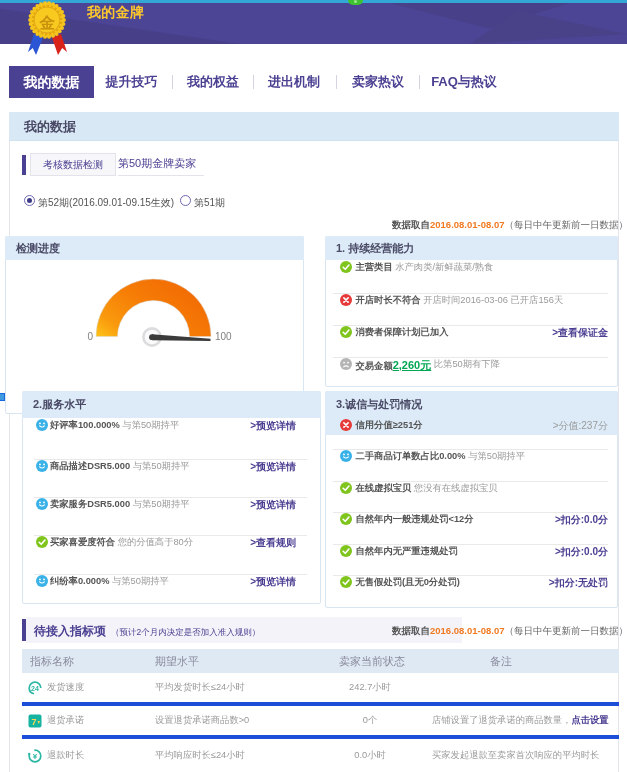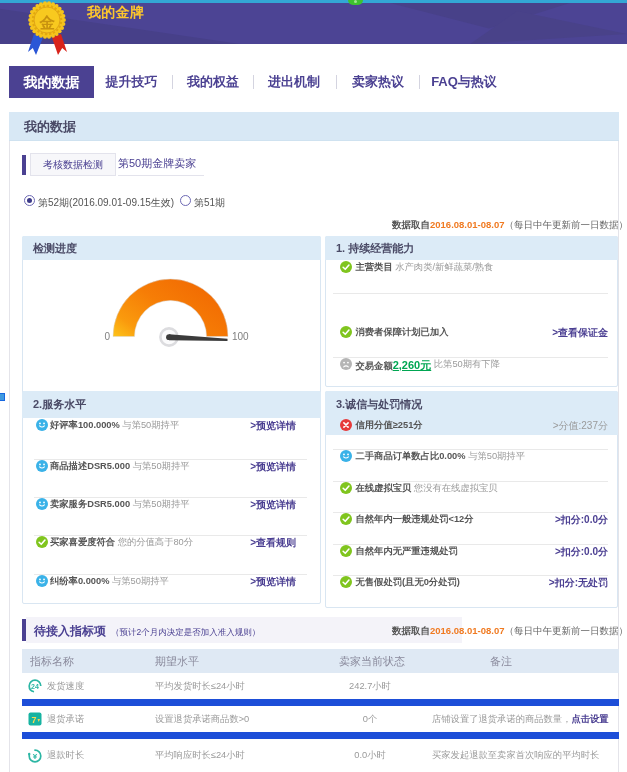--- a/index.html
+++ b/index.html
@@ -35,21 +35,21 @@
 .bl{font-size:9.3px;font-weight:bold;color:#555;white-space:nowrap}
 .gy{font-size:9.3px;color:#9a9a9a;white-space:nowrap}
 .lnk{position:absolute;right:0;font-size:10px;font-weight:bold;color:#4b3f92;white-space:nowrap}
 .grn{color:#00a652;text-decoration:underline;font-size:11px}
 .wtbar{position:absolute;left:22px;top:619px;width:4px;height:22px;background:#4b4192;z-index:2}
 .wtbox{position:absolute;left:26px;top:617px;width:436px;height:26px;background:#f4f3f9}
 .wtt{position:absolute;left:34px;top:623px;font-size:12px;font-weight:bold;color:#4b4192}
 .wtn{position:absolute;left:111px;top:627px;font-size:8.5px;color:#4b4192}
 .bt{position:absolute;left:22px;top:649px;width:597px}
 .bth{height:24px;background:#dfe9f4;position:relative}
-.btr{height:33px;border-bottom:7px solid #1d4ed8;position:relative}
+.btr{height:33px;border-bottom:4px solid #1d4ed8;position:relative}
 .btc{position:absolute;top:0;height:100%;display:flex;align-items:center;font-size:9.3px;color:#9a9a9a;white-space:nowrap}
 .hth{position:absolute;top:0;height:100%;display:flex;align-items:center;font-size:11px;color:#8a8a9c;white-space:nowrap}
 .gaugecap{position:absolute;left:0;top:115px;width:299px;text-align:center;font-size:8.2px;color:#4b4192;font-weight:bold}
 .bluebit{position:absolute;left:0;top:393px;width:5px;height:8px;background:#3f9ae0;border:1px solid #1667e0;border-left:none}
 </style></head><body>
 <div id="page">
   <div class="topline"></div>
   <div class="hdr">
       <div class="hp1"></div>
       <div class="hp2"></div>
@@ -110,21 +110,21 @@
   <div class="stab1">考核数据检测</div>
   <div class="stab2">第50期金牌卖家</div>
   <div class="radio" style="left:24px;top:195px">
       <i></i>
     </div>
   <div class="rlab" style="left:38px;top:196px">第52期(2016.09.01-09.15生效)</div>
   <div class="radio" style="left:180px;top:195px"></div>
   <div class="rlab" style="left:194px;top:196px">第51期</div>
   <div class="note" style="top:219px">数据取自<span class="o">2016.08.01-08.07</span><span class="n">（每日中午更新前一日数据）</span></div>
 
-  <div class="panel" style="left:22px;top:236px;width:299px;height:178px">
+  <div class="panel" style="left:5px;top:236px;width:299px;height:178px">
     <div class="ph">检测进度</div>
     <svg class="abs" style="left:0;top:0" width="297" height="147" viewBox="0 0 297 147">
       <defs>
         <linearGradient id="gg" x1="0%" y1="100%" x2="100%" y2="30%">
           <stop offset="0%" stop-color="#fdc41a"></stop>
           <stop offset="20%" stop-color="#fa9a0d"></stop>
           <stop offset="55%" stop-color="#f67d06"></stop>
           <stop offset="100%" stop-color="#f16902"></stop>
         </linearGradient>
       </defs>
@@ -140,20 +140,28 @@
   <div class="panel" style="left:325px;top:236px;width:293px;height:151px">
     <div class="ph">1. 持续经营能力</div>
     <div class="prow" style="left:7px;right:9px;top:24px;height:33px">
         <svg width="12" height="12" viewBox="0 0 13 13">
           <circle cx="6.5" cy="6.5" r="6.5" fill="#80c51e"></circle>
           <path d="M3.4,6.8 L5.7,9 L9.7,4.4" stroke="#fff" stroke-width="1.7" fill="none" stroke-linecap="round" stroke-linejoin="round"></path>
         </svg>
         <span class="bl">主营类目</span>
         <span class="gy">&nbsp;水产肉类/新鲜蔬菜/熟食</span>
       </div>
+    <div class="prow" style="left:7px;right:9px;top:57px;height:32px">
+        <svg width="12" height="12" viewBox="0 0 13 13">
+          <circle cx="6.5" cy="6.5" r="6.5" fill="#e63a3a"></circle>
+          <path d="M4.2,4.2 L8.8,8.8 M8.8,4.2 L4.2,8.8" stroke="#fff" stroke-width="1.7" stroke-linecap="round"></path>
+        </svg>
+        <span class="bl">开店时长不符合</span>
+        <span class="gy">&nbsp;开店时间2016-03-06 已开店156天</span>
+      </div>
     <div class="prow" style="left:7px;right:9px;top:89px;height:32px">
         <svg width="12" height="12" viewBox="0 0 13 13">
           <circle cx="6.5" cy="6.5" r="6.5" fill="#80c51e"></circle>
           <path d="M3.4,6.8 L5.7,9 L9.7,4.4" stroke="#fff" stroke-width="1.7" fill="none" stroke-linecap="round" stroke-linejoin="round"></path>
         </svg>
         <span class="bl">消费者保障计划已加入</span>
         <span class="lnk">&gt;查看保证金</span>
       </div>
     <div class="prow last" style="left:7px;right:9px;top:121px;height:30px">
         <svg width="12" height="12" viewBox="0 0 13 13">

